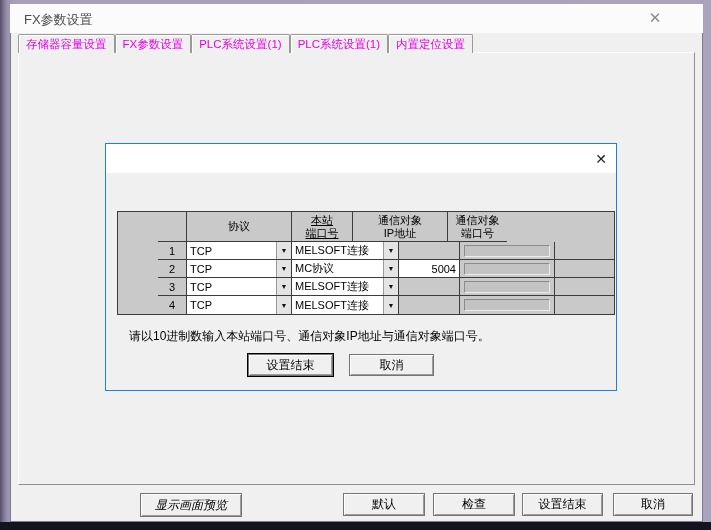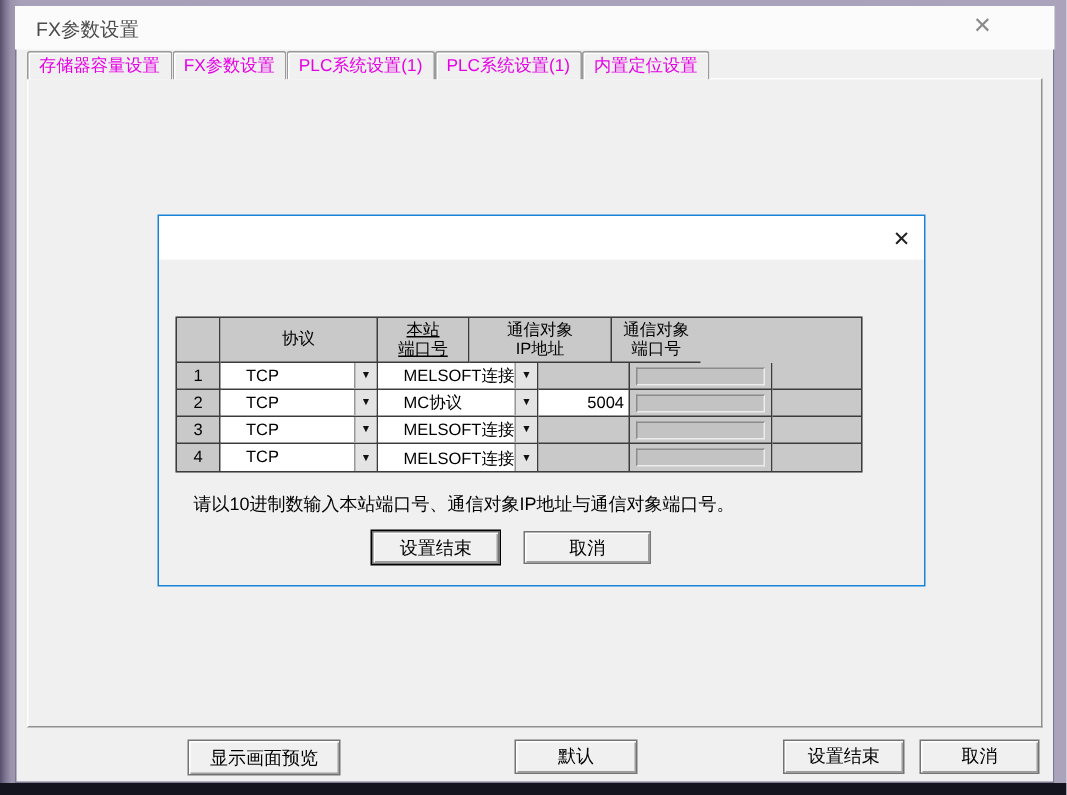--- a/index.html
+++ b/index.html
@@ -29,29 +29,29 @@
   .cb { width:12px; height:12px; background:#fff; border:1px solid #555; box-shadow:inset 1px 1px 0 #999; }
   .btn { background:#f0f0f0; border:1px solid #747474; box-shadow:inset 1px 1px 0 #ffffff, inset -1px -1px 0 #9d9d9d;
     font-size:12px; text-align:center; color:#000; display:flex; align-items:center; justify-content:center; white-space:nowrap; }
   .blue-note { font-size:12px; color:#2233bb; white-space:nowrap; }
   
   .modal { left:105px; top:143px; width:512px; height:248px; background:#f0f0f0; border:1px solid #1884d9; z-index:10; }
   .modal-titlebar { left:0; top:0; width:100%; height:29px; background:#ffffff; }
   .modal-title { left:13px; top:7px; font-size:12.5px; color:#111; }
   .modal-close { left:484px; top:5px; width:22px; height:20px; color:#222; font-size:14px; text-align:center; line-height:20px; }
   .tbl { left:11px; top:67px; border:1px solid #3c3c3c; background:#c9c9c9; }
-  .trow { display:flex; }
+  .trow { display:flex;margin-left:40px; }
   .tc { border-right:1px solid #3c3c3c; border-bottom:1px solid #3c3c3c; background:#c9c9c9; overflow:hidden; }
   .tc:last-child { border-right:none; }
   .trow:last-child .tc { border-bottom:none; }
   .th { display:flex; flex-direction:column; align-items:center; justify-content:center; font-size:11px; line-height:13px; height:30px; }
   .td { height:18px; font-size:11px; display:flex; align-items:center; }
   .td.num { justify-content:center; }
   .ccombo { display:flex; align-items:stretch; background:#fff; width:100%; height:100%; }
-  .ccombo .ctxt { flex:1; padding-left:17px; font-size:11px; white-space:nowrap; overflow:hidden; display:flex; align-items:center; }
+  .ccombo .ctxt { flex:1; padding-left:3px; font-size:11px; white-space:nowrap; overflow:hidden; display:flex; align-items:center; }
   .ccombo .carr { width:15px; background:#e4e4e4; border-left:1px solid #999; display:flex; align-items:center; justify-content:center; font-size:7px; color:#111; }
   .td.port { background:#fff; justify-content:flex-end; padding-right:3px; }
   .ipbox { flex:1; height:12px; margin:0 4px; background:#c3c3c3; border:1px solid; border-color:#8b8b8b #ececec #ececec #8b8b8b; }
   .msg { font-size:12px; color:#000; white-space:nowrap; }
   .btn-default { box-shadow:0 0 0 1px #000, inset 1px 1px 0 #ffffff, inset -1px -1px 0 #9d9d9d; }
 </style>
 </head>
 <body>
 
 <div id="canvas">
@@ -90,22 +90,23 @@
   <span class="abs radio checked" style="left:66px; top:362px;"></span>
   <span class="abs lbl" style="left:84px; top:361px;">二进制通信</span>
   <span class="abs radio" style="left:66px; top:396px;"></span>
   <span class="abs lbl" style="left:84px; top:395px;">ASCII码通信</span>
 
   <span class="abs cb" style="left:59px; top:427px;"></span>
   <span class="abs lbl" style="left:79px; top:426px;">禁止与MELSOFT直接连接</span>
   <span class="abs cb" style="left:59px; top:445px;"></span>
   <span class="abs lbl" style="left:79px; top:444px;">不响应网络上的CPU搜索</span>
 
-  <div class="abs btn" style="left:125px; top:493px; width:102px; height:24px;">显示画面预览</div>
+  <div class="abs btn" style="left:140px; top:493px; width:102px; height:24px;font-style:italic;">显示画面预览</div>
   <div class="abs btn" style="left:343px; top:493px; width:82px; height:23px;">默认</div>
+  <div class="abs btn" style="left:433px; top:493px; width:82px; height:23px;">检查</div>
   <div class="abs btn" style="left:522px; top:493px; width:81px; height:23px;">设置结束</div>
   <div class="abs btn" style="left:613px; top:493px; width:80px; height:23px;">取消</div>
 
   <div class="abs modal">
     <div class="abs modal-titlebar"></div>
     <span class="abs modal-close">✕</span>
 
     <div class="abs tbl">
       <div class="trow">
         <div class="tc th" style="width:29px;">

